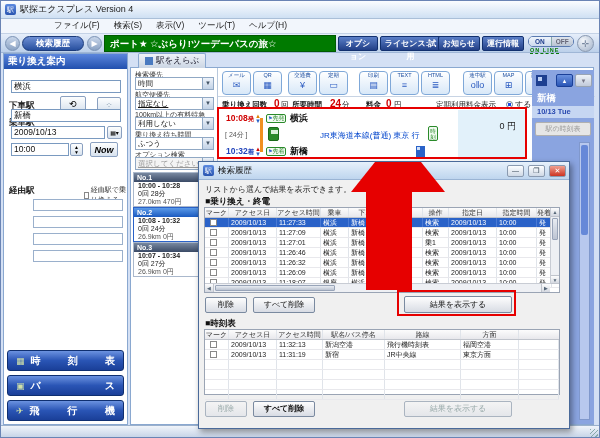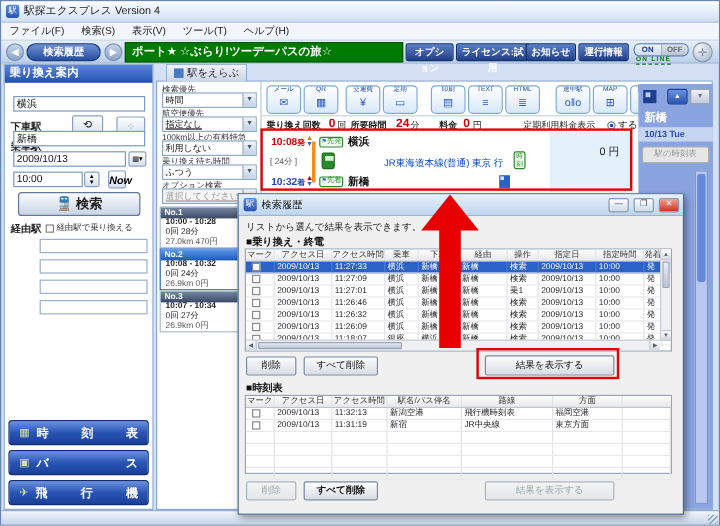--- a/index.html
+++ b/index.html
@@ -1,20 +1,20 @@
 <!DOCTYPE html>
 <html><head>
 <meta charset="utf-8">
 <style>
   html,body{margin:0;padding:0;background:#9aa8c0;}
   #screen{position:relative;width:600px;height:438px;background:#d4e0f4;
     font-family:"Liberation Sans","DejaVu Sans",sans-serif;overflow:hidden;
     border:1px solid #6a84b4;box-sizing:border-box;}
   *{box-sizing:border-box;}
-  .abs{position:absolute;}
+  .abs{position:absolute;padding-left:46px;}
 
   
   #titlebar{left:0;top:0;width:600px;height:18px;background:linear-gradient(#fbfdff,#cfe0f3);
     border-bottom:1px solid #aabfd8;display:flex;align-items:center;padding-left:4px;gap:4px;}
   #titlebar .t{font-size:9px;color:#222;}
   .appicon{width:11px;height:11px;background:linear-gradient(#5b8ae0,#2a55b0);border-radius:2px;
     color:#fff;font-size:7px;line-height:11px;text-align:center;}
   #menubar{left:0;top:18px;width:600px;height:15px;background:#f2f6fc;border-bottom:1px solid #c4d2e6;
     display:flex;align-items:center;}
   .menu-item{font-size:8.5px;color:#222;padding:0 7px;}
@@ -246,22 +246,21 @@
     <div class="sb-label" style="top:17px;margin-top:46px;">乗車駅</div>
     <div class="sb-input" style="top:26px;">横浜</div>
     <div class="sb-btn" style="left:56px;top:42px;width:26px;">⟲</div>
     <div class="sb-btn" style="left:93px;top:43px;width:24px;color:#9ab;">⁘</div>
     <div class="sb-label" style="top:46px;">下車駅</div>
     <div class="sb-input" style="top:55px;">新橋</div>
     <div class="sb-input" style="top:72px;width:94px;">2009/10/13</div>
     <div class="sb-btn" style="left:103px;top:72px;width:15px;height:13px;font-size:6px;line-height:12px;">▦▾</div>
     <div class="sb-input" style="top:89px;width:58px;">10:00</div>
     <div class="sb-btn" style="left:66px;top:89px;width:13px;height:13px;font-size:5px;line-height:5px;padding-top:1px;">▲<br>▼</div>
-    <div class="sb-btn" style="left:86px;top:88px;width:15px;height:15px;font-weight:bold;font-style:italic;">Now</div>
-    <div id="search-btn">🚆 <span>検索</span></div>
+    <div class="sb-btn" style="left:86px;top:88px;width:28px;height:15px;font-weight:bold;font-style:italic;">Now</div>
     <div class="sb-label" style="top:131px;">経由駅</div>
     <div class="abs" style="left:34px;top:131px;font-size:7px;color:#333;display:flex;gap:2px;align-items:center;">
       <span class="cb" style="margin:0;"></span>
       <span>経由駅で乗り換える</span>
     </div>
     <div class="via-input" style="top:145px;"></div>
     <div class="via-input" style="top:162px;"></div>
     <div class="via-input" style="top:179px;"></div>
     <div class="via-input" style="top:196px;"></div>
     <div id="transport-buttons">

